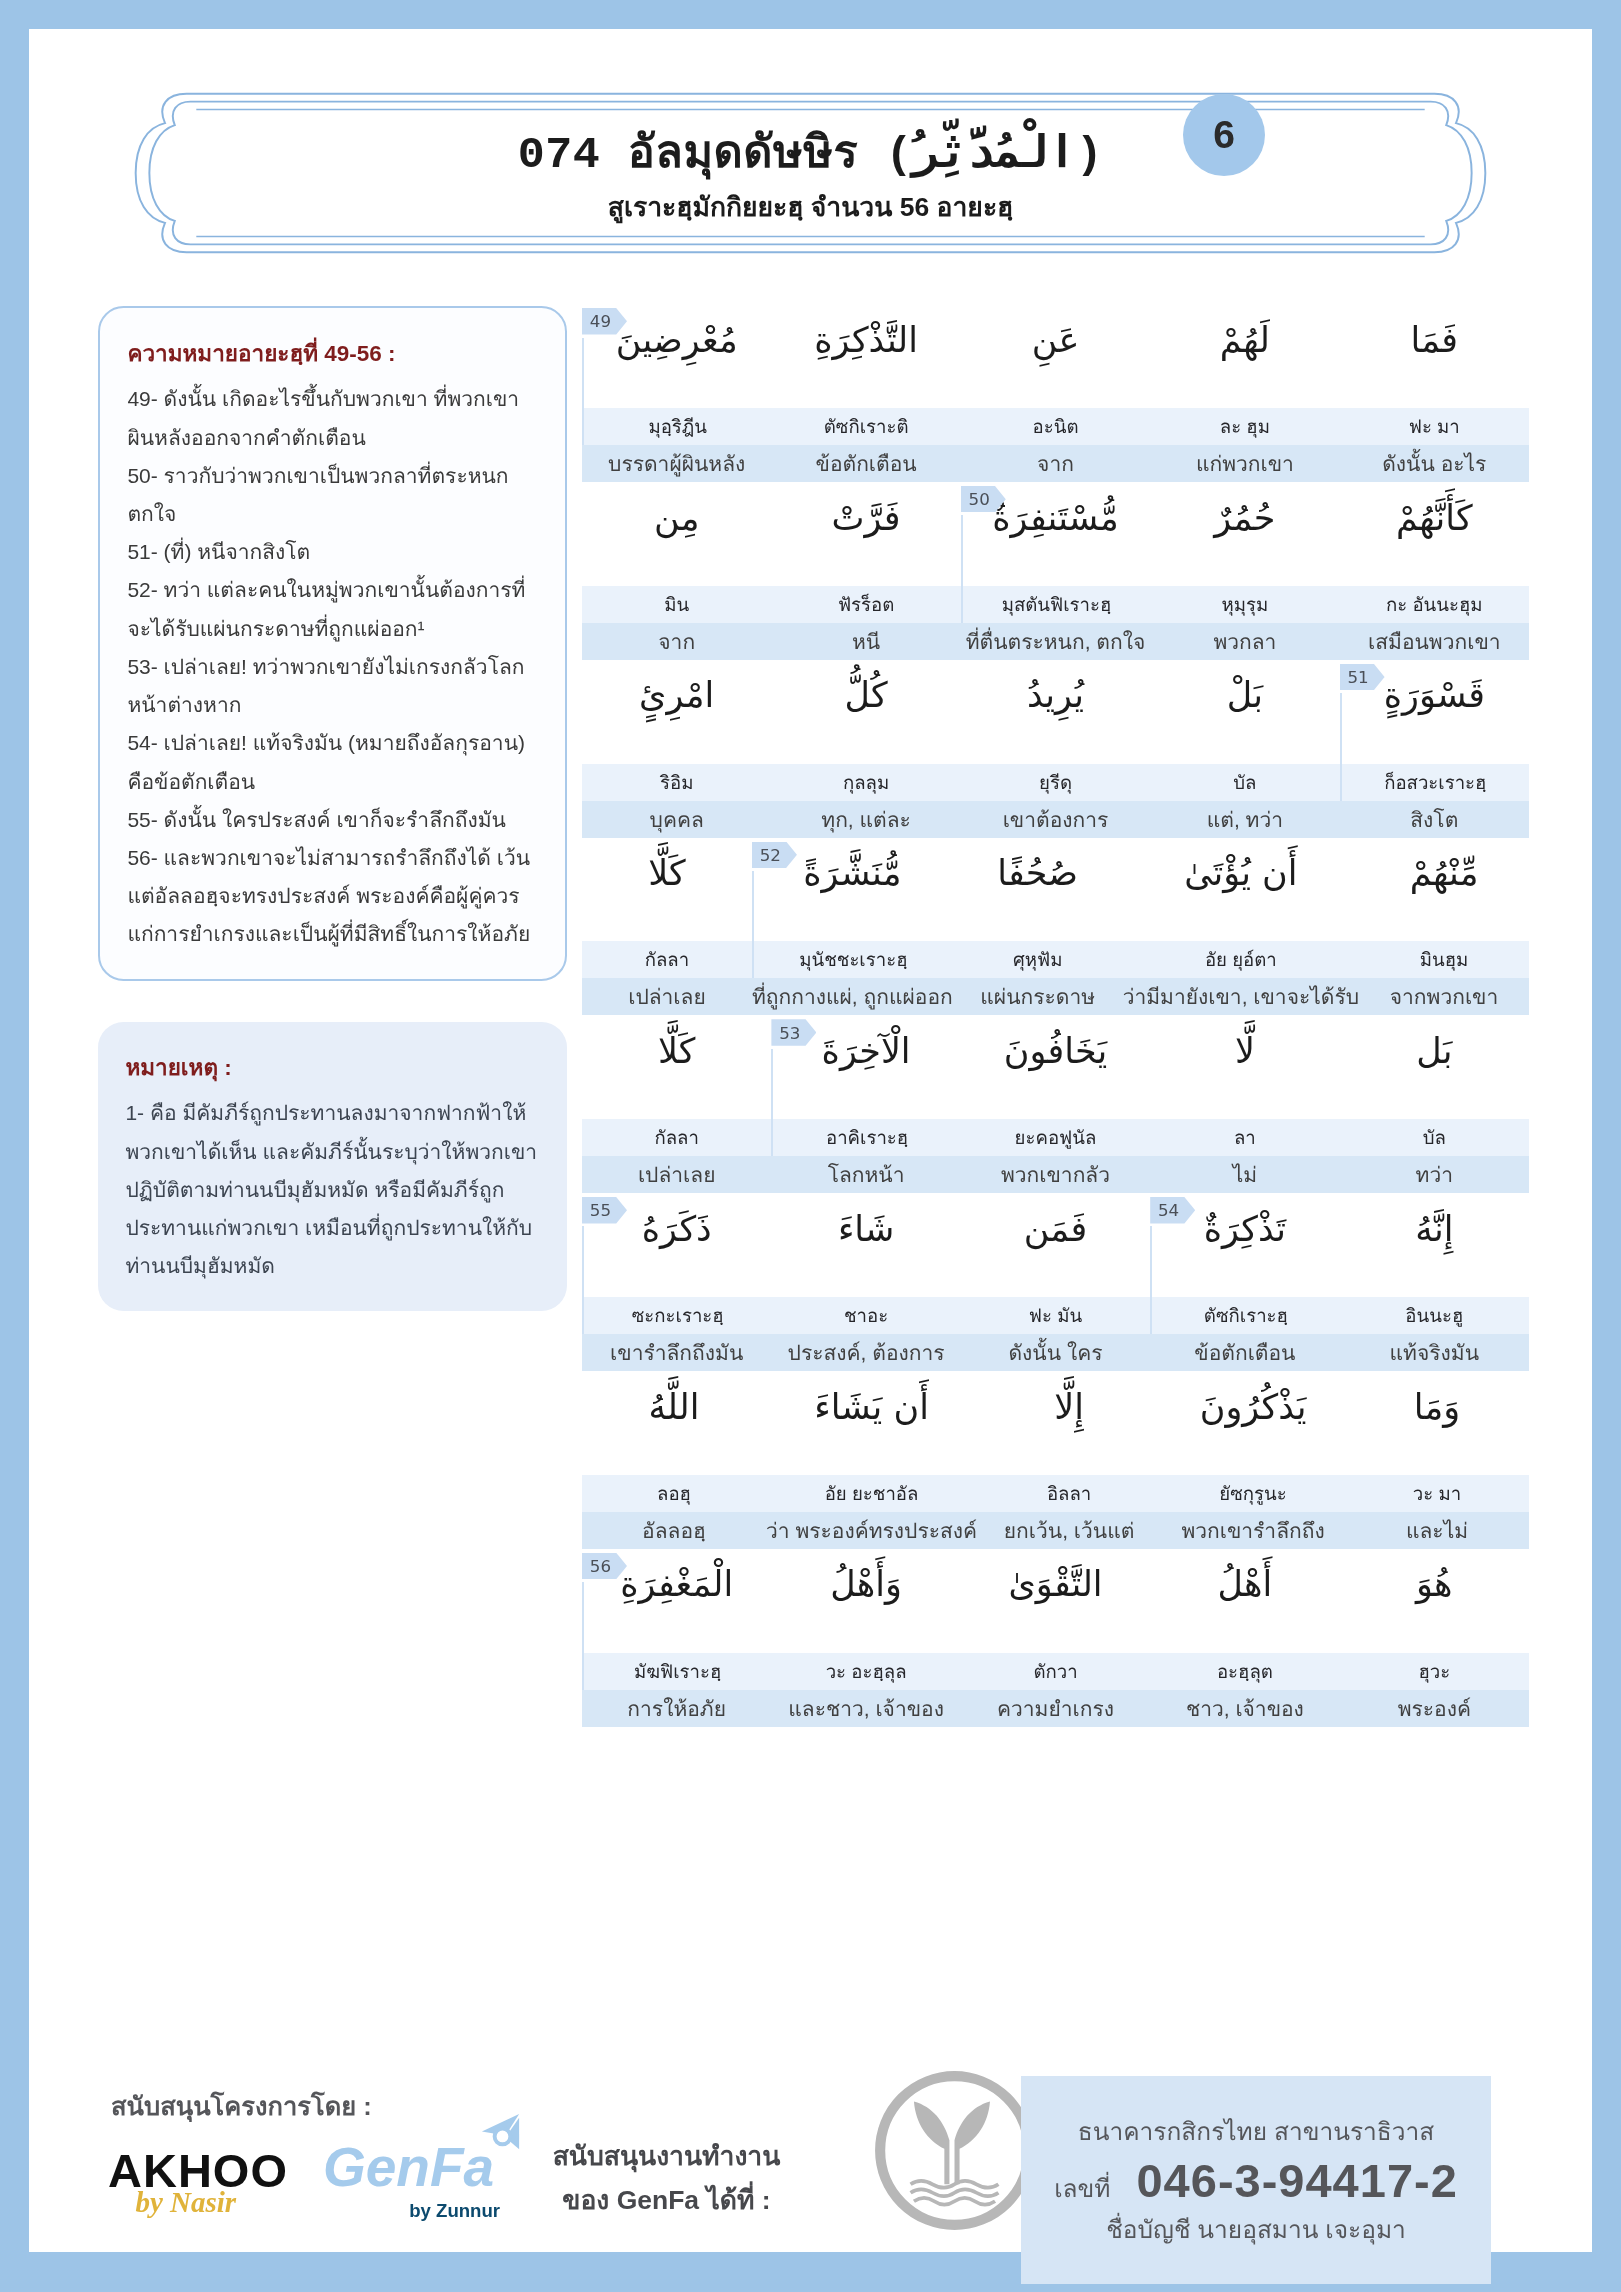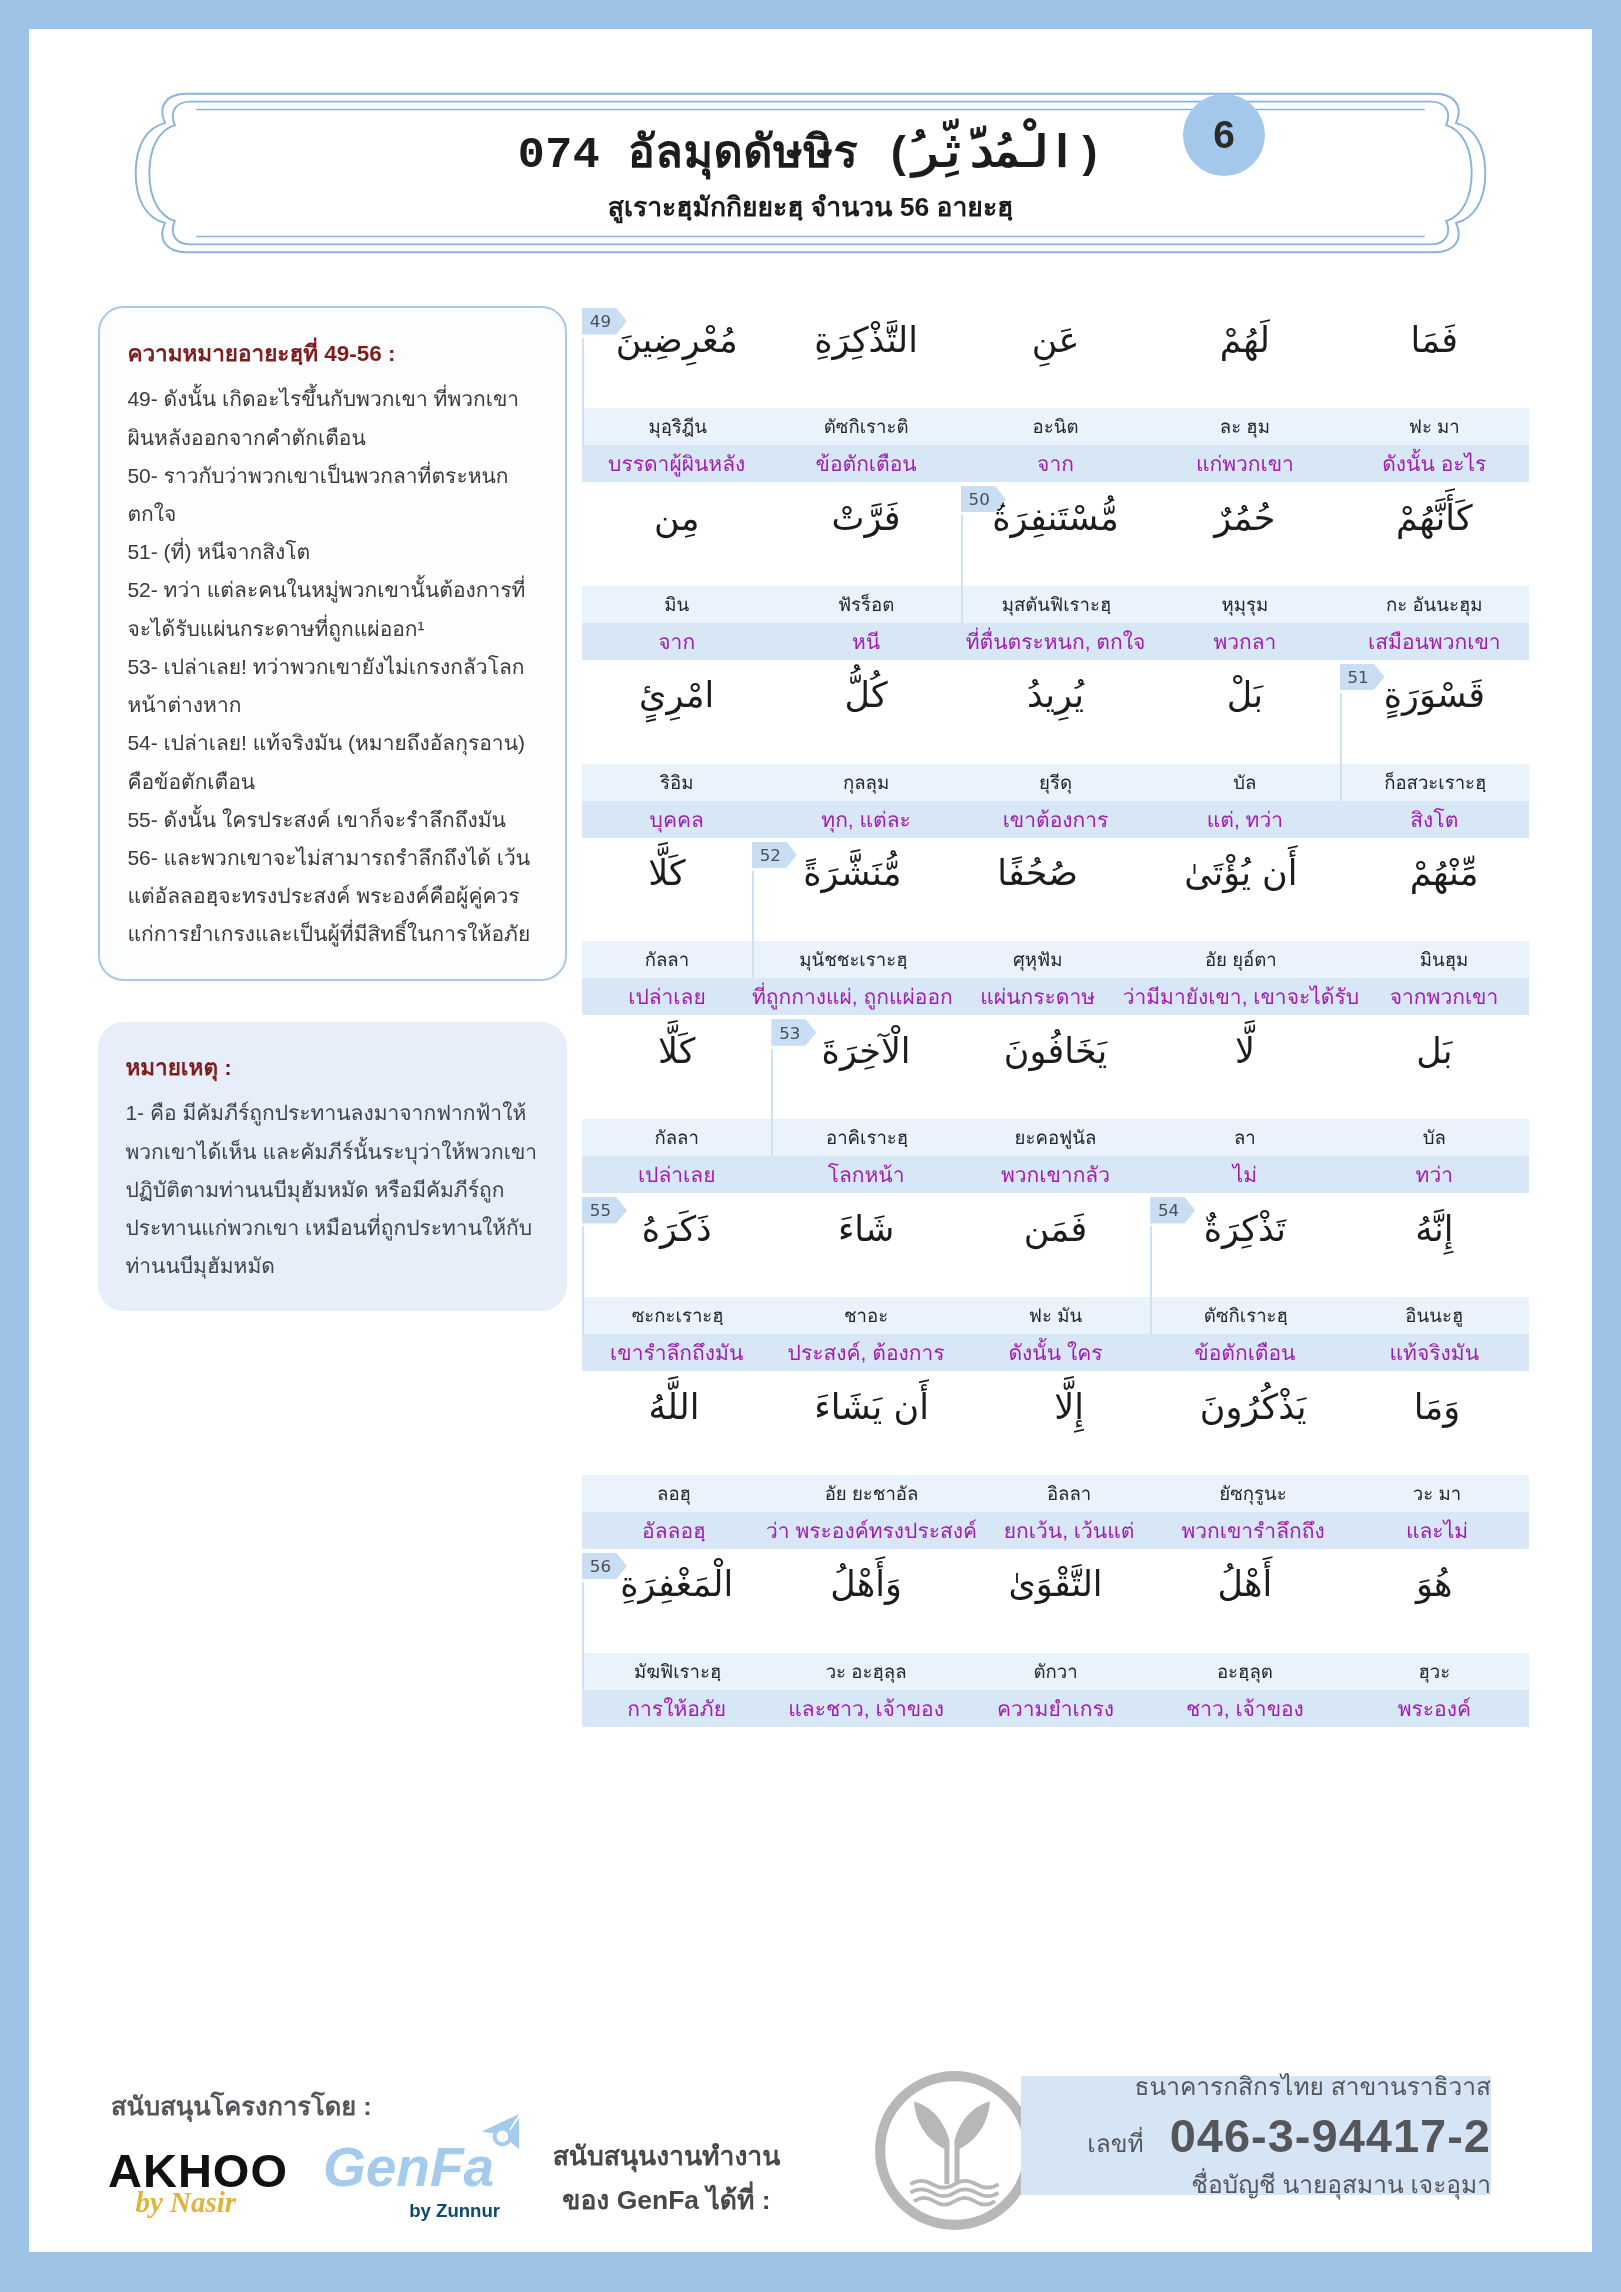--- a/index.html
+++ b/index.html
@@ -47,40 +47,40 @@
   .sidebox p{margin:0;}
 
   
   .word-table{position:absolute;left:582px;top:314px;width:947px;}
   .wrow{display:grid;grid-template-columns:repeat(5,1fr);margin-bottom:9.8px;}
   .cell{position:relative;display:flex;align-items:center;justify-content:center;}
   .cell span{white-space:nowrap;}
   .cell.ar{height:94px;align-items:flex-start;padding-top:5.9px;font-size:35px;
     font-family:"DejaVu Sans","DejaVu Serif",sans-serif;direction:rtl;}
   .cell.tl{height:37px;background:var(--band1);font-size:18.6px;color:#26262a;}
-  .cell.th{height:37px;background:var(--band2);font-size:21px;color:#a21caf;}
+  .cell.th{height:37px;background:var(--band2);font-size:21px;color:#404040;}
   .cell.ar.start::before{content:"";position:absolute;left:0;top:23.5px;bottom:0;width:2px;background:var(--ayah-line);}
   .cell.tl.start{border-left:2px solid var(--ayah-line);}
   .badge{position:absolute;left:0;top:-5.9px;height:26.5px;min-width:45px;padding:0 13.7px 0 7.8px;
     background:var(--badge);color:#4a4f57;font-size:16.7px;display:flex;align-items:center;justify-content:flex-start;
     clip-path:polygon(0 0,calc(100% - 10.8px) 0,100% 50%,calc(100% - 10.8px) 100%,0 100%);direction:ltr;}
 
   
   .support-label{position:absolute;left:111px;top:2086px;font-size:25.5px;font-weight:bold;color:var(--gray-ink);}
   .akhoo{position:absolute;left:108px;top:2143px;font-size:47px;font-weight:bold;letter-spacing:1px;color:#111;}
   .akhoo .by{position:absolute;left:27.4px;top:43px;font-family:"Liberation Serif",serif;font-style:italic;
     font-size:29px;font-weight:bold;color:#e0b33a;letter-spacing:0;}
   .genfa{position:absolute;left:323px;top:2135px;font-size:55px;font-weight:bold;font-style:italic;color:#a5cbec;}
   .genfa .plane{position:absolute;right:-33px;top:-25.5px;}
   .genfa .byz{position:absolute;right:-5.9px;top:65px;font-size:18.6px;font-weight:bold;font-style:normal;color:#0c4a6e;}
   .donate{position:absolute;left:500px;top:2135px;width:333px;text-align:center;
     font-size:26.5px;font-weight:bold;color:#47484c;line-height:1.65;}
   .kbank{position:absolute;left:870px;top:2066px;width:169px;height:176px;}
-  .bank-box{position:absolute;left:1021px;top:2076px;width:470px;height:119px;background:var(--bank-box);
-    display:flex;flex-direction:column;align-items:flex-end;justify-content:center;color:var(--gray-ink);}
+  .bank-box{position:absolute;left:1021px;top:2076px;width:470px;height:208px;background:var(--bank-box);
+    display:flex;flex-direction:column;align-items:center;justify-content:center;color:var(--gray-ink);}
   .bank-box .l1{font-size:24.5px;}
   .bank-box .l2{margin:2px 0;display:flex;align-items:baseline;gap:26px;}
   .bank-box .l2 .lbl{font-size:24.5px;}
   .bank-box .l2 .num{font-size:47px;font-weight:bold;letter-spacing:1px;}
   .bank-box .l3{font-size:24.5px;}
 </style>
 </head>
 <body>
 
 <div class="page">

